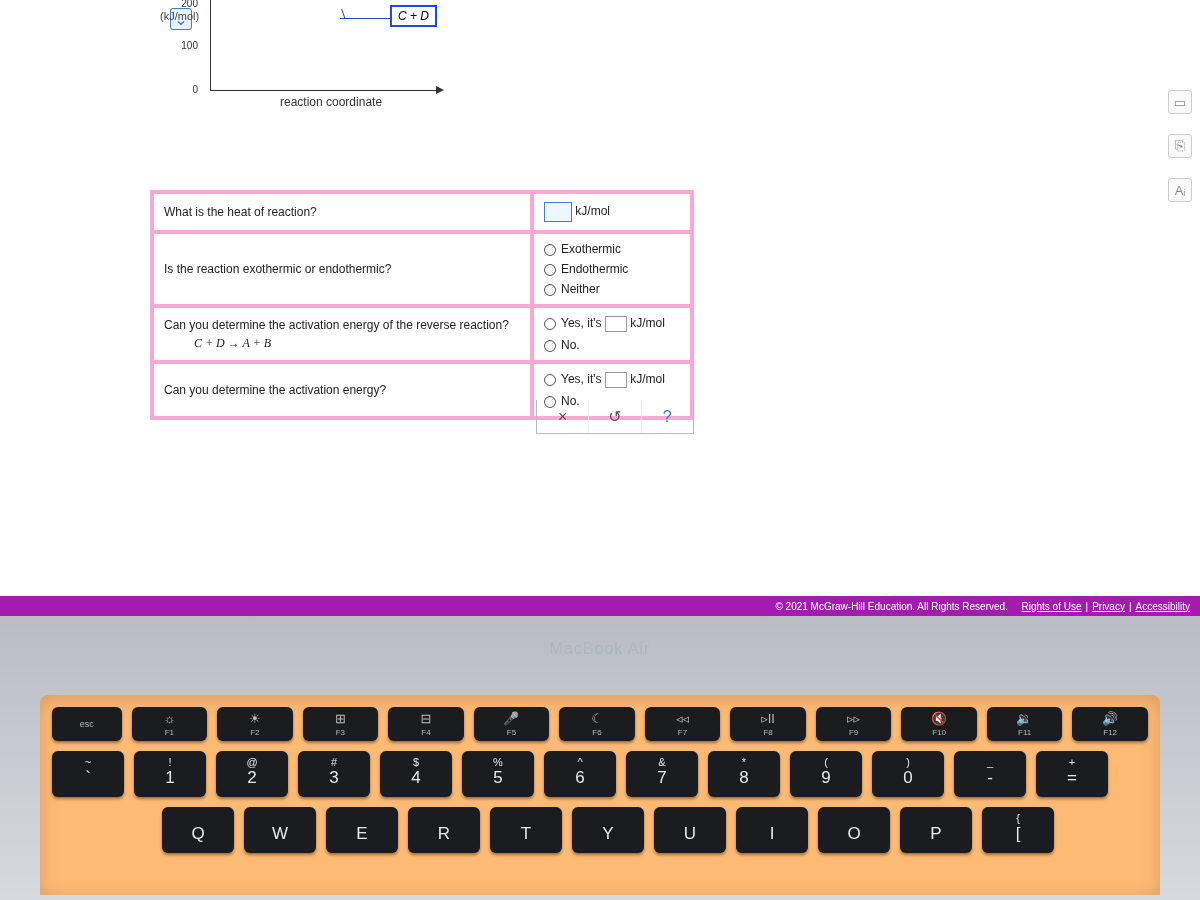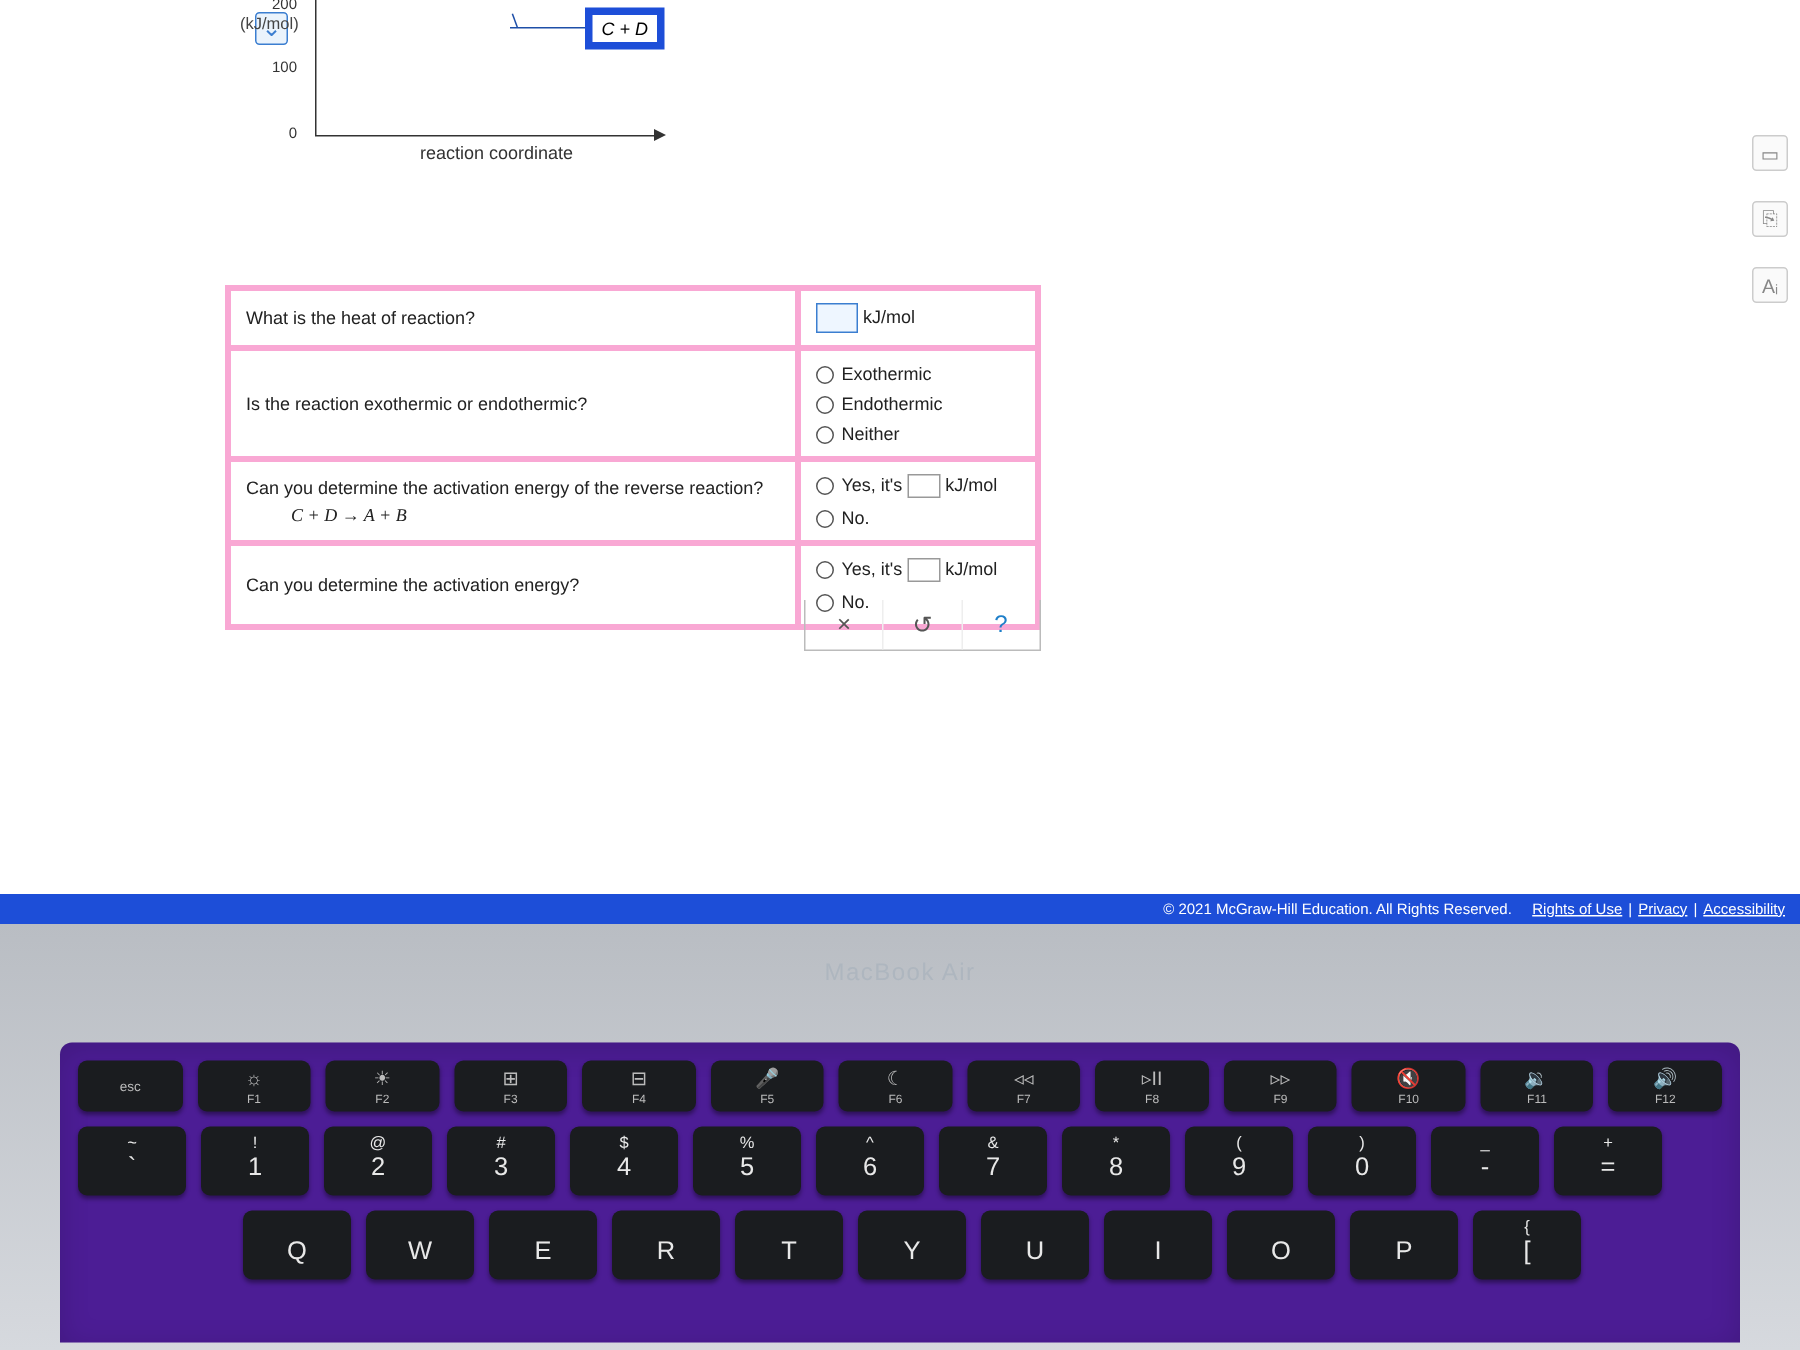--- a/index.html
+++ b/index.html
@@ -39,21 +39,21 @@
     left: 120px;
     top: 95px;
     font-size: 12px;
     color: #333;
   }
   .axis-line-y { position: absolute; left: 50px; top: 0; width: 1px; height: 90px; background: #333; }
   .axis-line-x { position: absolute; left: 50px; top: 90px; width: 230px; height: 1px; background: #333; }
   .arrow-x { position: absolute; left: 276px; top: 86px; width: 0; height: 0; border-left: 8px solid #333; border-top: 4px solid transparent; border-bottom: 4px solid transparent; }
   .curve-flat { position:absolute; left:180px; top:18px; width:60px; height:1px; background:#1e4fa8;}
   .curve-drop { position:absolute; left:175px; top:18px; width:10px; height:1px; background:#1e4fa8; transform:rotate(70deg); transform-origin:right;}
-  .cd-label { position:absolute; left:230px; top:5px; font-size:12px; font-style:italic; border:5px solid #1d4ed8; padding:2px 6px; background:#fff;}
+  .cd-label { position:absolute; left:230px; top:5px; font-size:12px; font-style:italic; border:2px solid #1d4ed8; padding:2px 6px; background:#fff;}
   .dropdown-badge {
     position:absolute; left:10px; top:8px; width:22px; height:22px;
     border:1px solid #3b7ed0; border-radius:3px; display:flex; align-items:center; justify-content:center;
     color:#3b7ed0; background:#eaf3fc;
   }
   .instruction {
     position: absolute;
     left: 100px;
     top: 150px;
     font-size: 14px;
@@ -91,31 +91,31 @@
   .btn-out {
     border:1px solid #0d6e6e; color:#0d6e6e; background:#fff;
     padding:8px 16px; border-radius:18px; font-size:13px; cursor:pointer;
   }
   .btn-fill {
     border:none; color:#fff; background:#0d7d7d;
     padding:9px 20px; border-radius:18px; font-size:13px; cursor:pointer;
   }
   .footer-bar {
     position:absolute; left:0; top:596px; width:1200px; height:20px;
-    background:#1d4ed8; color:#fff; font-size:10px; display:flex;
+    background:#a21caf; color:#fff; font-size:10px; display:flex;
     justify-content:flex-end; align-items:center; padding:0 10px; gap:4px;
   }
   .footer-bar a { color:#fff; text-decoration:underline; cursor:pointer;}
   .side-icons { position:absolute; right:8px; top:90px; display:flex; flex-direction:column; gap:20px;}
   .side-icons div { width:24px; height:24px; border:1px solid #ccc; border-radius:3px; display:flex; align-items:center; justify-content:center; color:#888; font-size:13px; background:#fafafa;}
   
   .laptop-label { position:absolute; left:0; top:640px; width:1200px; text-align:center; color:#aeb6bf; font-size:16px; letter-spacing:1px;}
   .keyboard {
     position:absolute; left:40px; top:695px; width:1120px; height:200px;
-    background:#4c1d95; border-radius:8px 8px 0 0; padding:12px;
+    background:#fdba74; border-radius:8px 8px 0 0; padding:12px;
     display:flex; flex-direction:column; gap:10px;
     box-shadow: inset 0 4px 20px rgba(0,0,0,0.15);
   }
   .krow { display:flex; gap:10px;}
   .key {
     background:#1a1c1f; color:#e8e8e8; border-radius:6px;
     height:46px; display:flex; flex-direction:column; align-items:center; justify-content:center;
     font-size:14px; box-shadow:0 2px 3px rgba(0,0,0,0.4);
     position:relative;
   }

